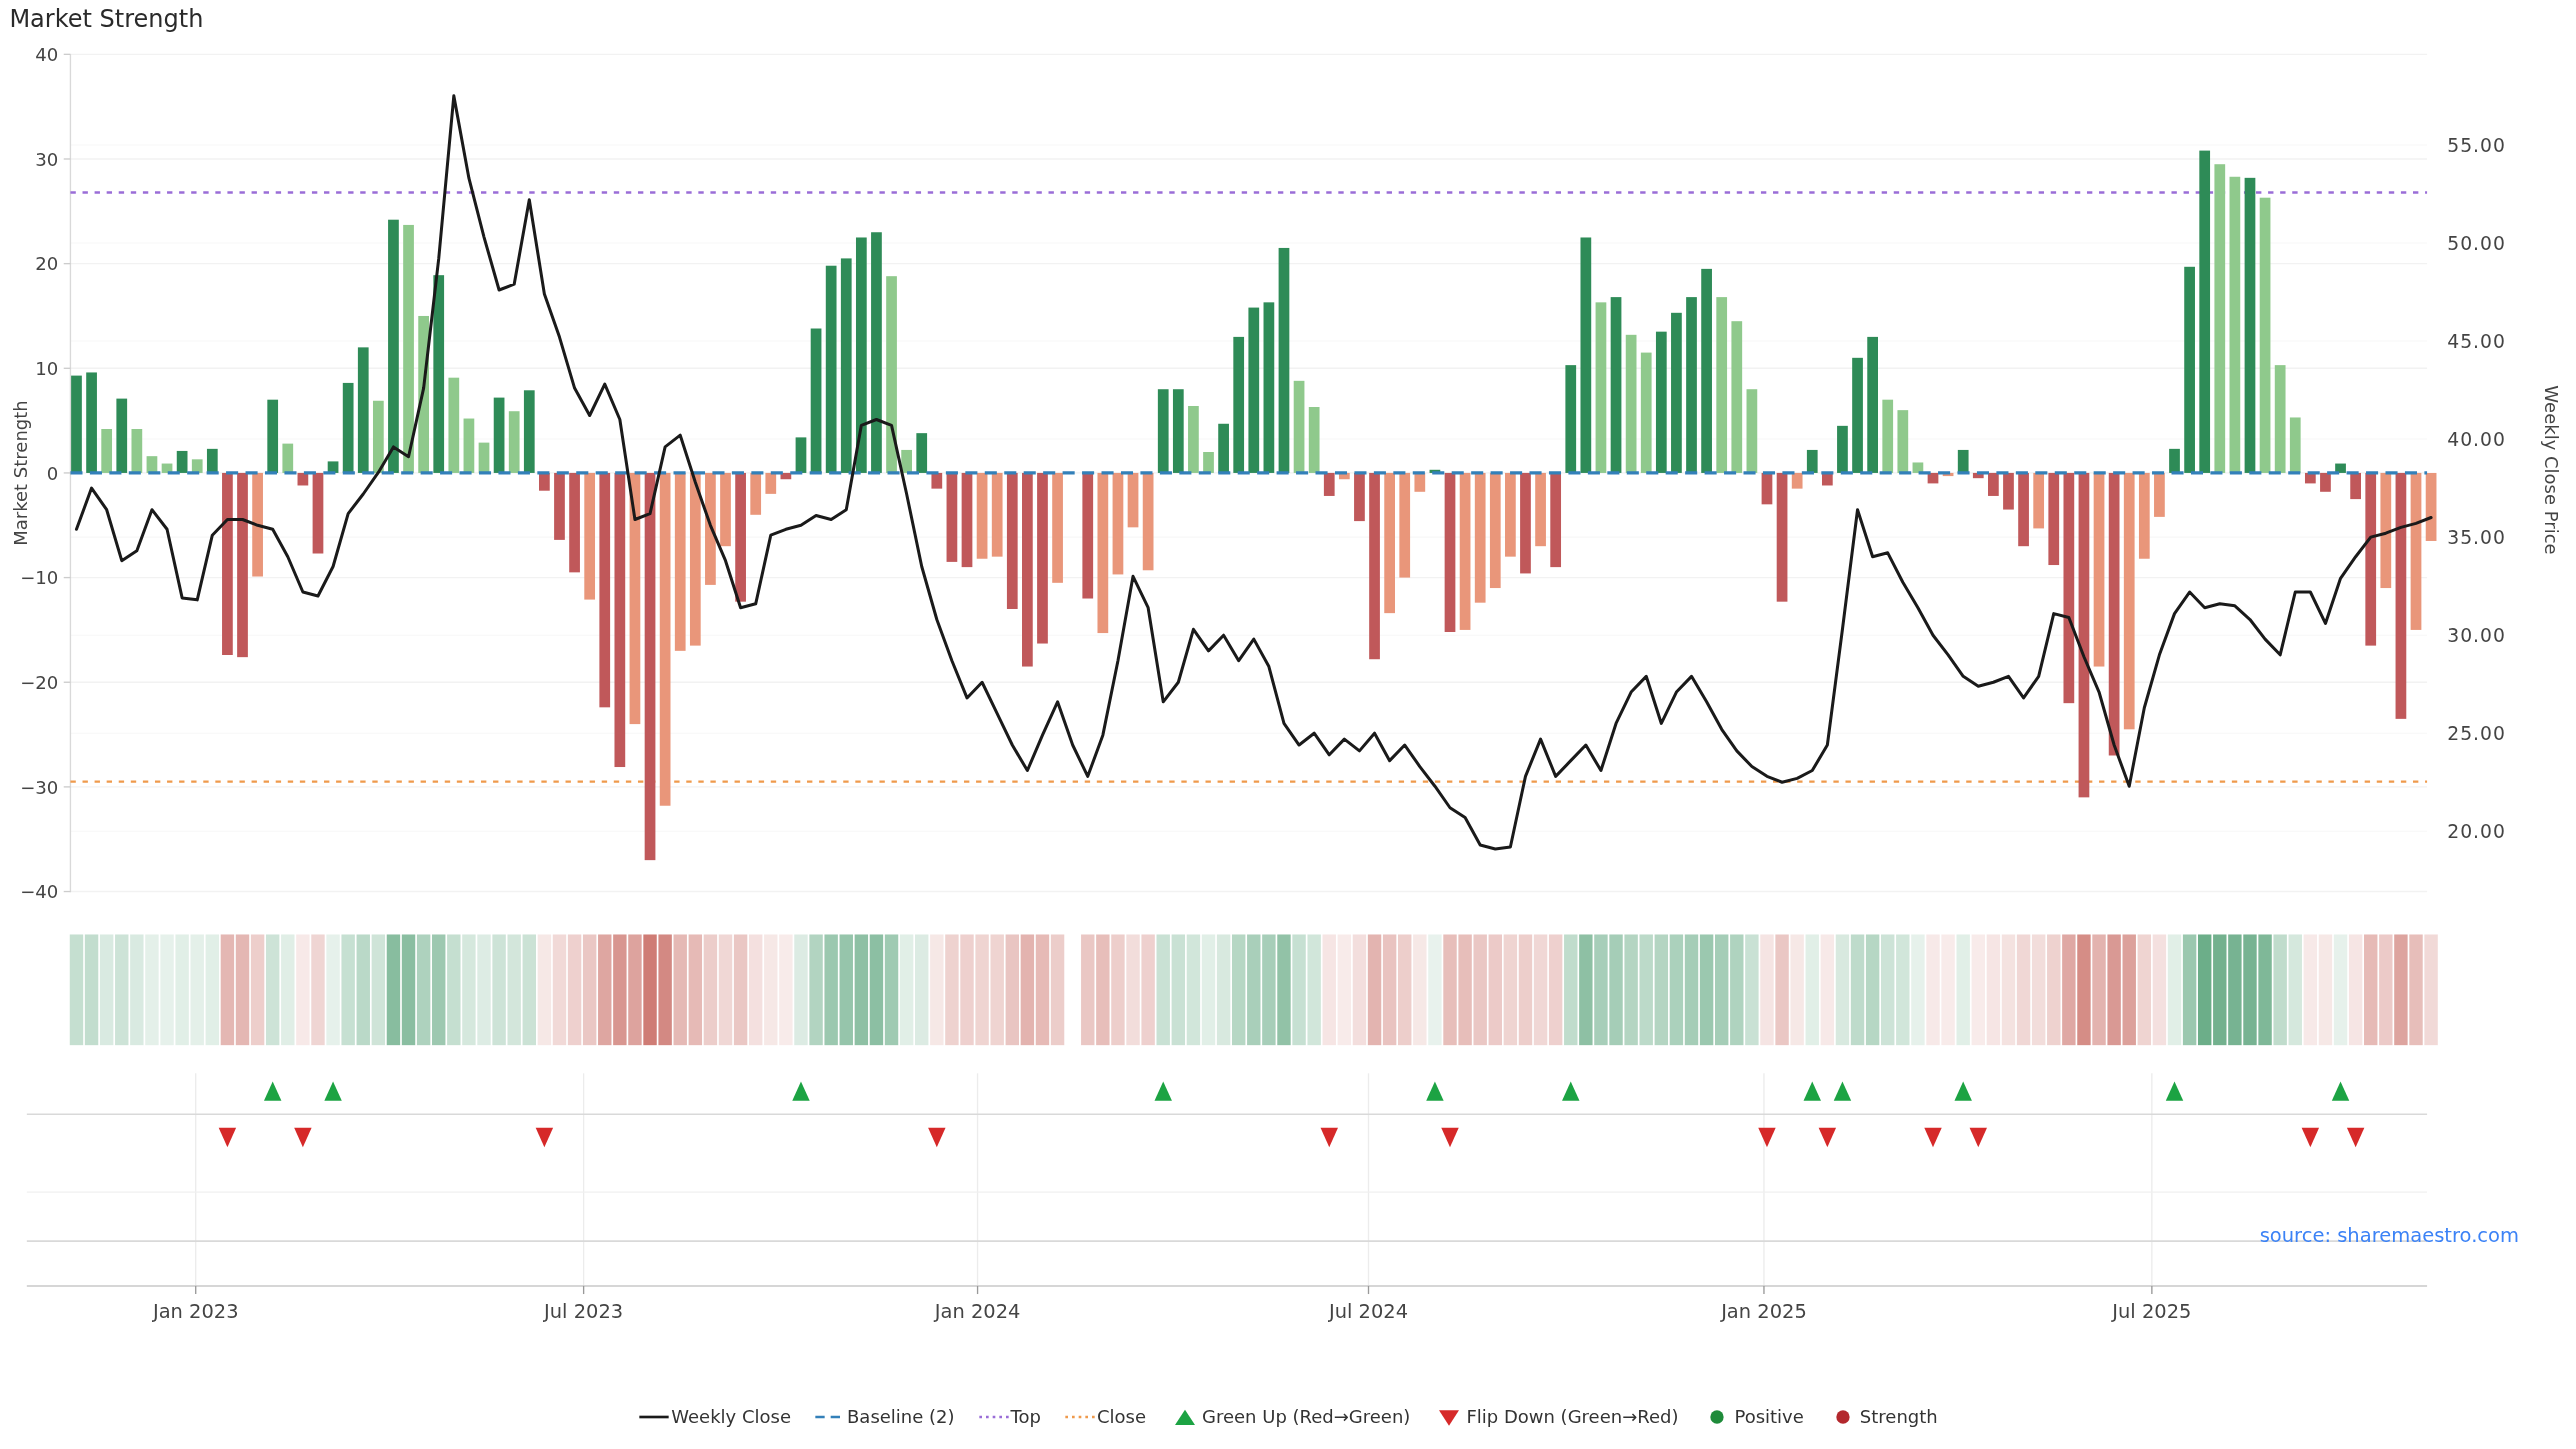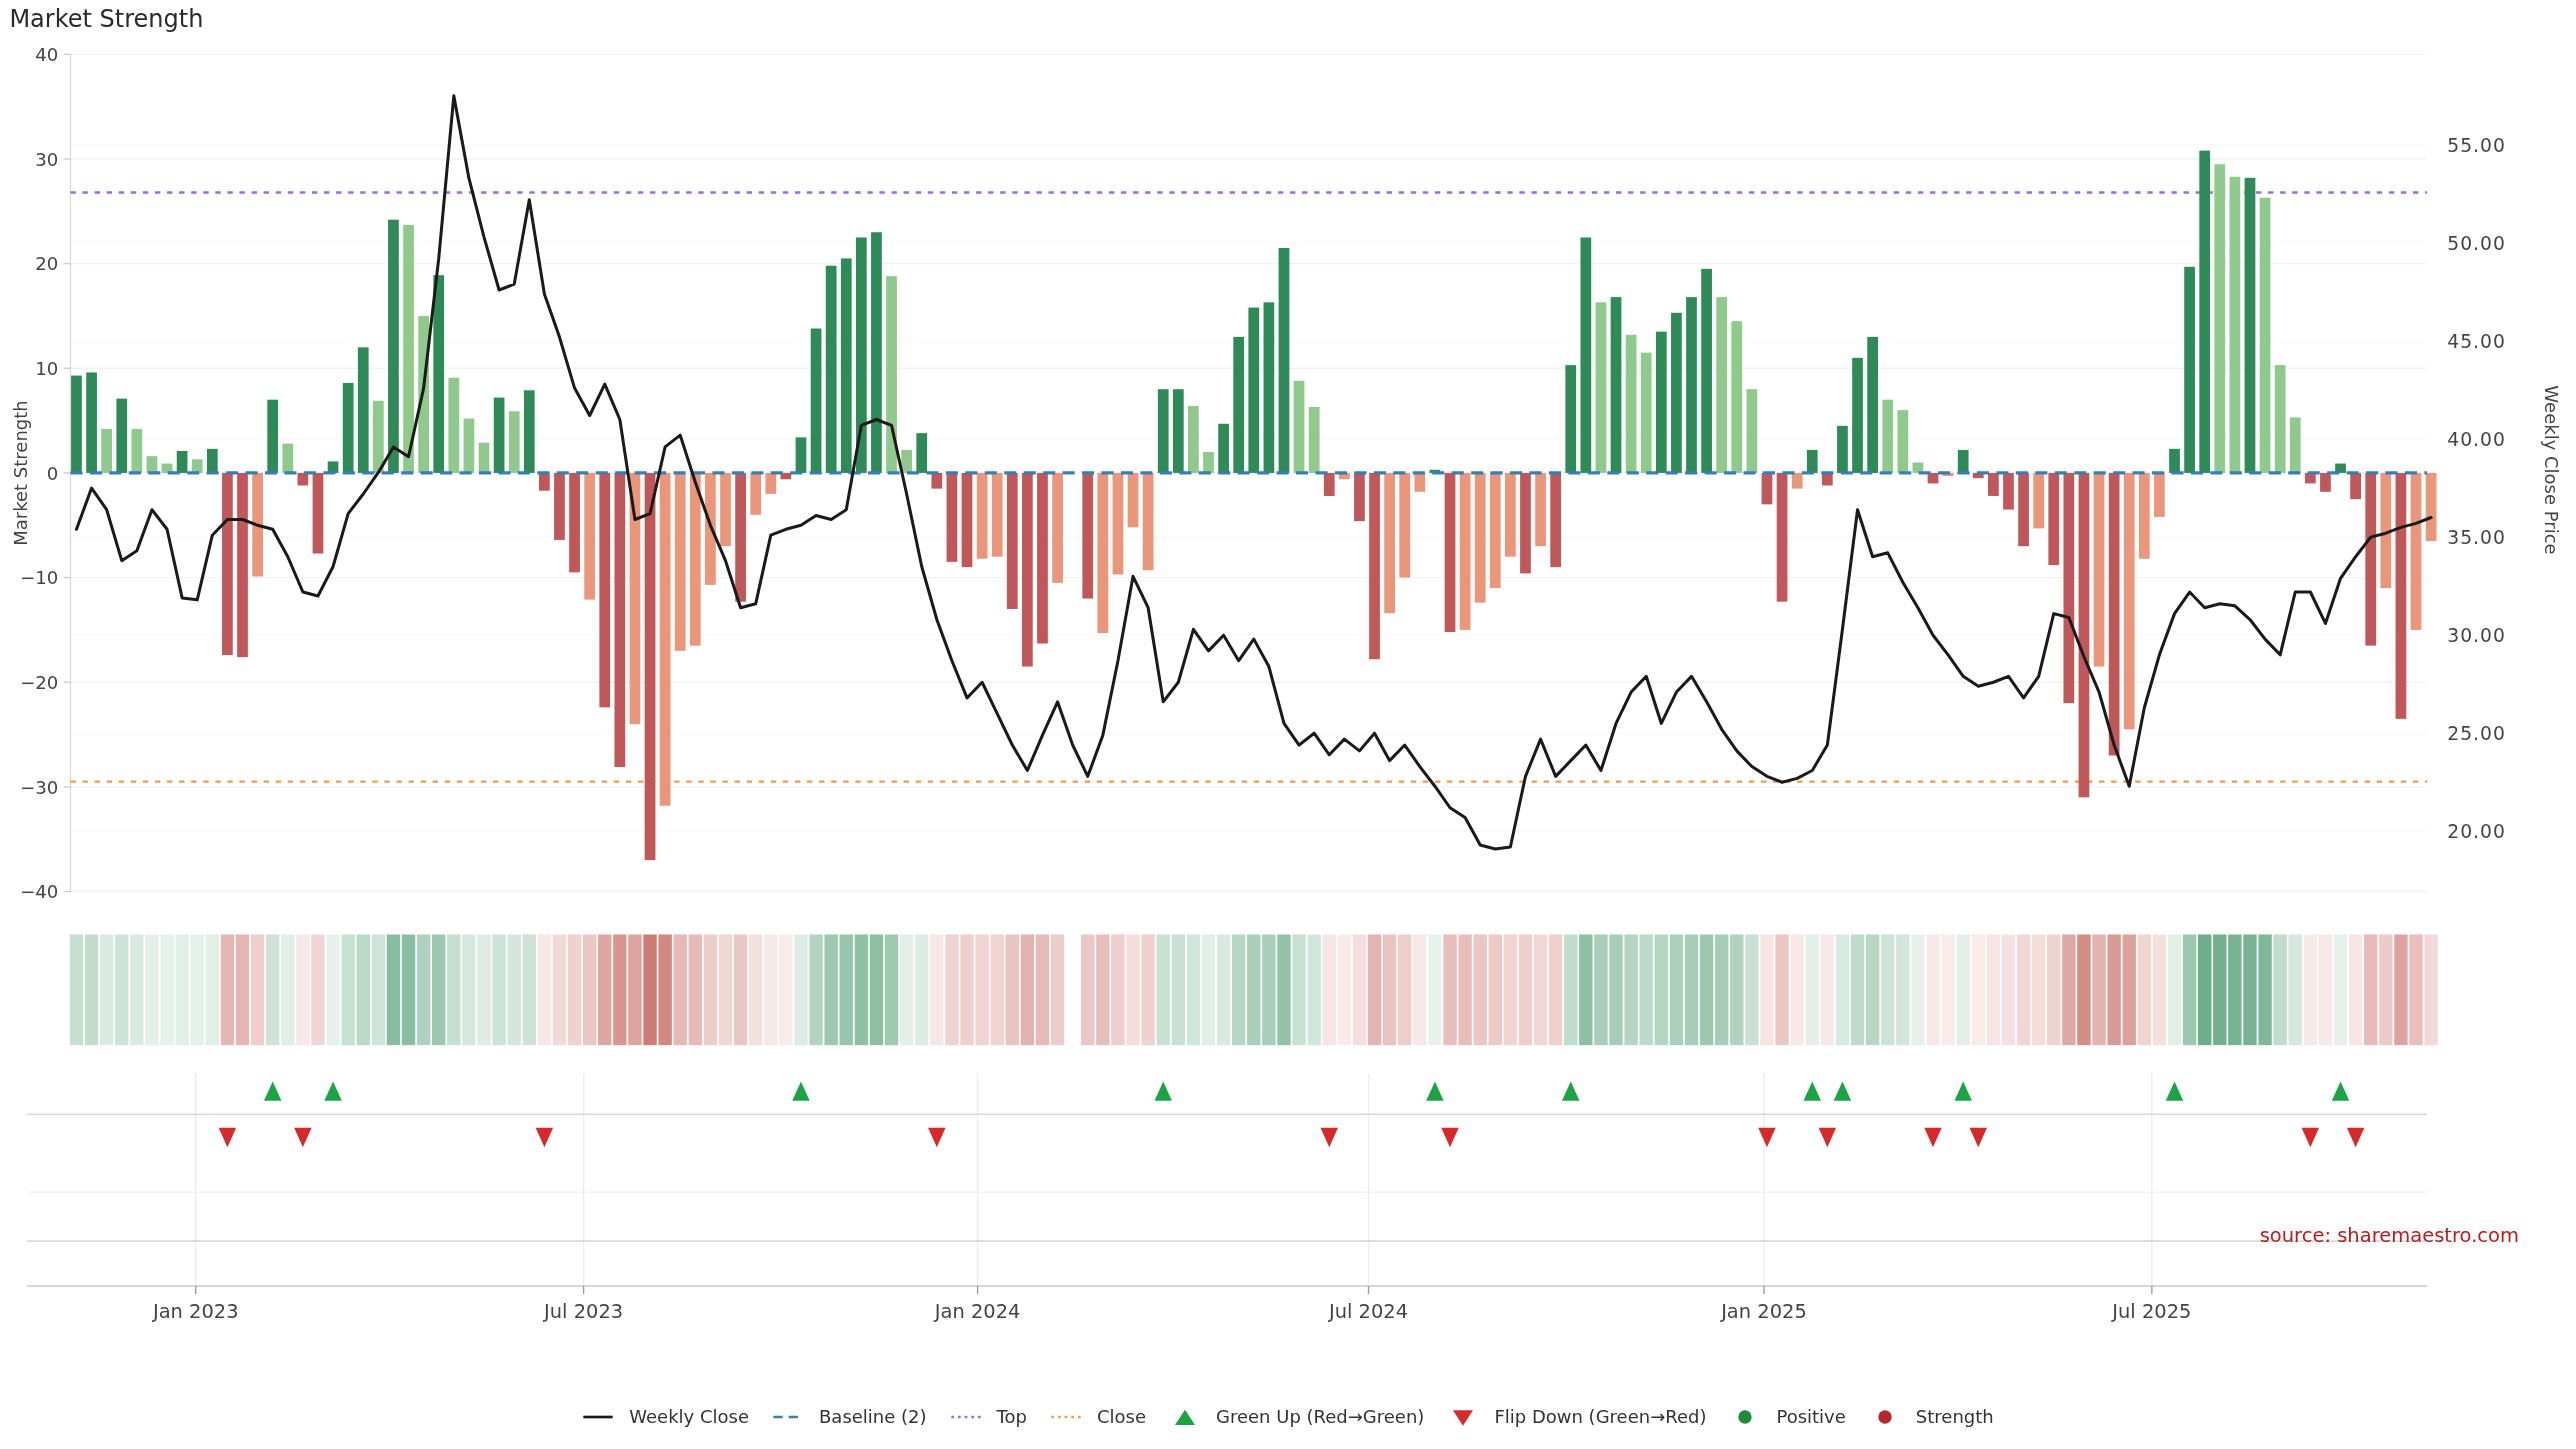--- a/index.html
+++ b/index.html
@@ -5,24 +5,24 @@
   html,body{margin:0;padding:0}
   body{width:2576px;height:1449px;background:#ffffff;position:relative;overflow:hidden;
        font-family:"DejaVu Sans","Liberation Sans",sans-serif;}
   #chart{position:absolute;left:0;top:0;width:2576px;height:1449px}
   #chart text{font-family:"DejaVu Sans","Liberation Sans",sans-serif}
   .title{position:absolute;left:9.4px;top:5.4px;font-size:24px;color:#2a2a2a}
   .yl{position:absolute;left:20px;top:473px;transform:translate(-50%,-50%) rotate(-90deg);
       font-size:18px;color:#444;white-space:nowrap}
   .yr{position:absolute;left:2551px;top:470px;transform:translate(-50%,-50%) rotate(90deg);
       font-size:18px;color:#444;white-space:nowrap}
-  .source{position:absolute;right:57px;top:1224px;font-size:19.5px;color:#b91c1c}
+  .source{position:absolute;right:57px;top:1224px;font-size:19.5px;color:#3b82f6}
   .legend{position:absolute;left:0;right:0;top:1406px;display:flex;justify-content:center;
           align-items:center;gap:23px;font-size:18px;color:#333}
-  .lg-item{display:flex;align-items:center;gap:15px;white-space:nowrap}
+  .lg-item{display:flex;align-items:center;gap:1px;white-space:nowrap}
 </style>
 </head>
 <body>
 
 <div class="title">Market Strength</div>
 <div class="yl">Market Strength</div>
 <div class="yr">Weekly Close Price</div>
 
 <svg id="chart" viewBox="0 0 3840 2160">
     <line x1="105" y1="81" x2="3618" y2="81" stroke="#f2f2f2" stroke-width="2"></line>

